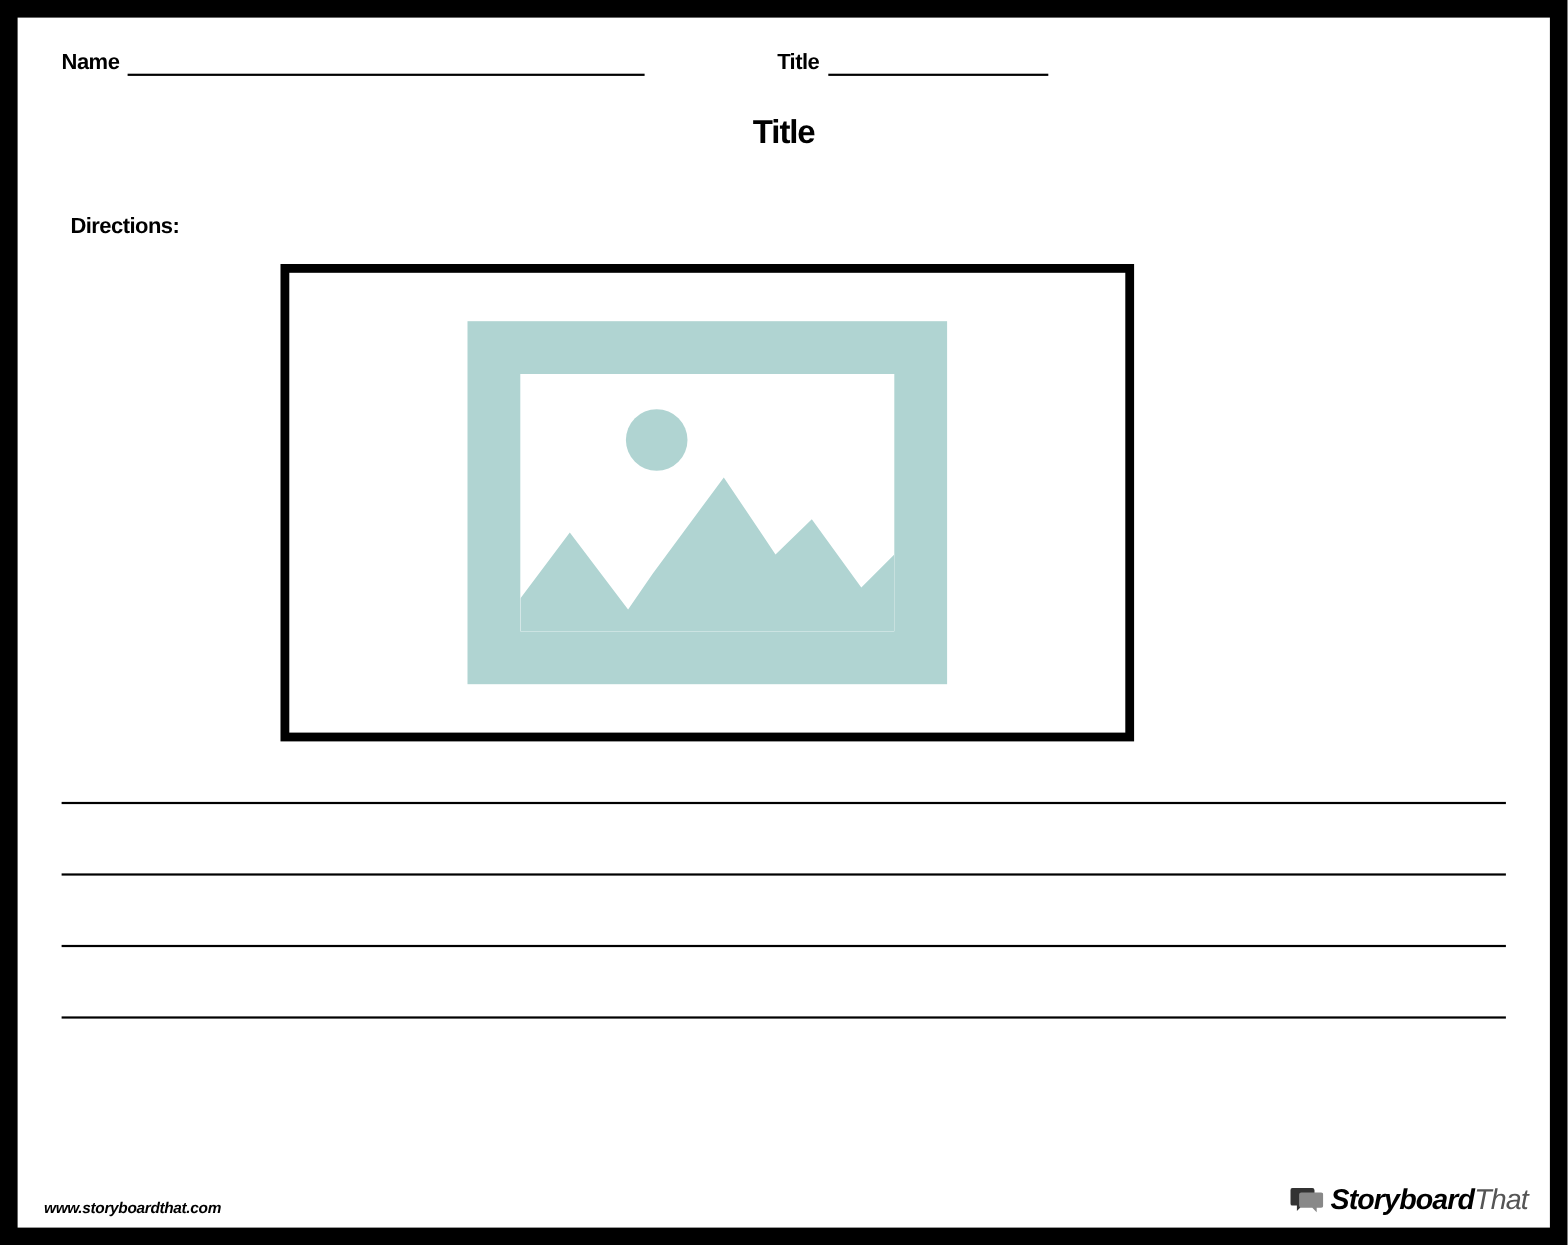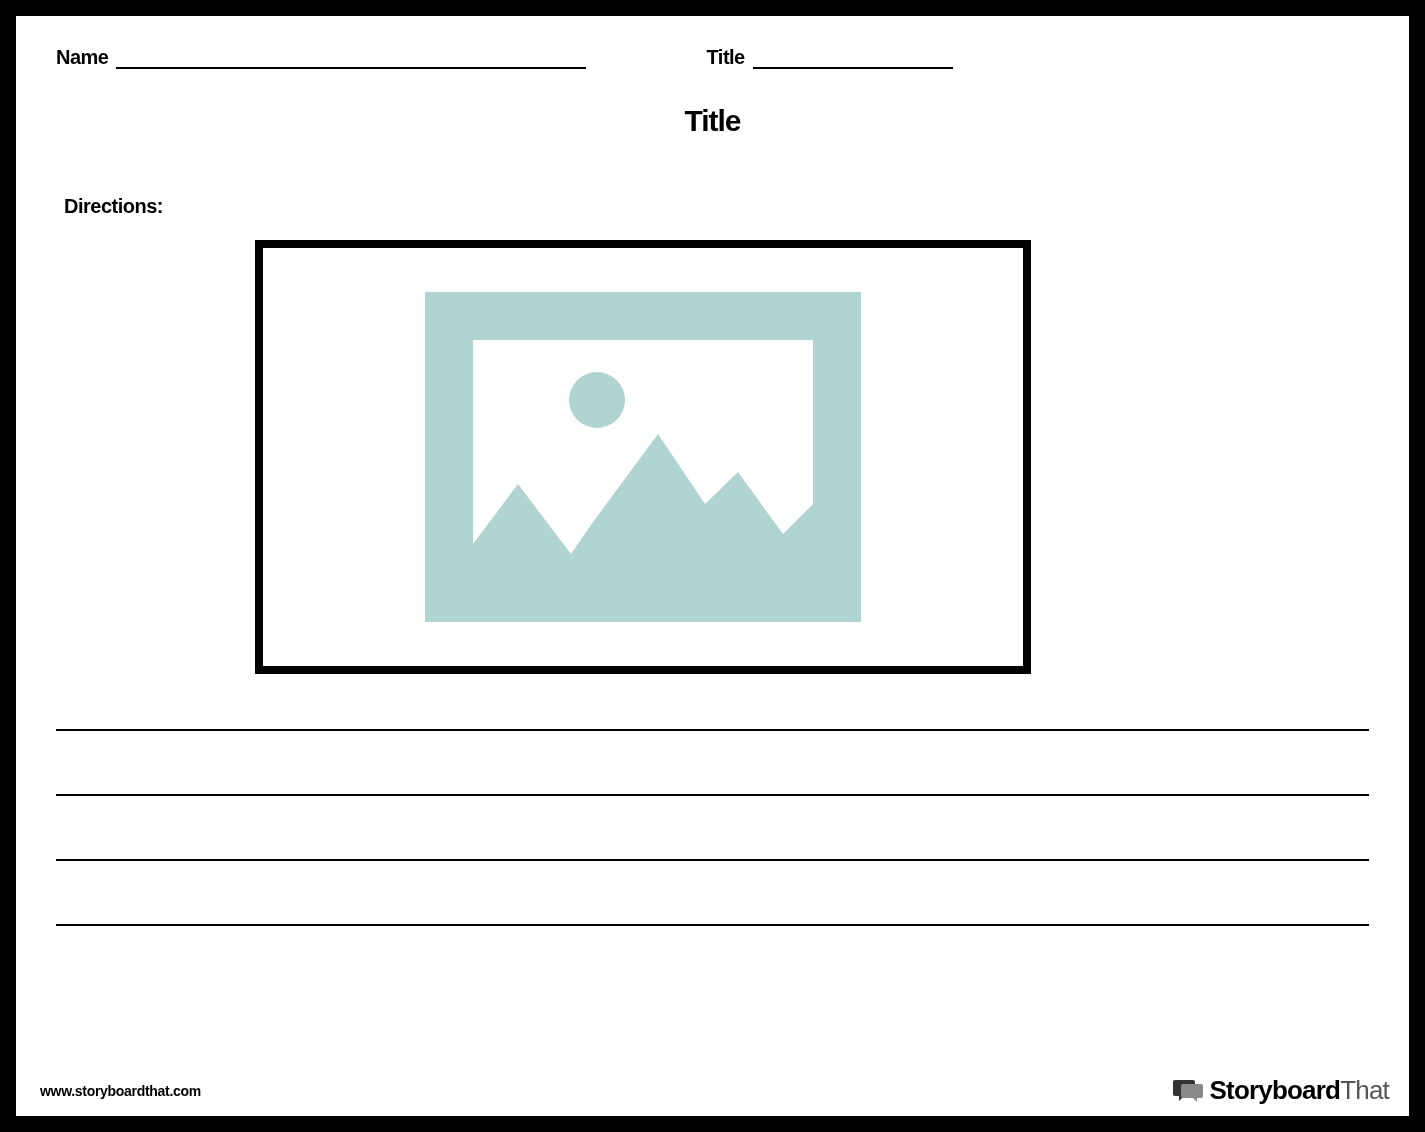--- a/index.html
+++ b/index.html
@@ -115,21 +115,22 @@
       margin-bottom: 63px;
       width: 100%;
     }
     .footer {
       position: absolute;
       bottom: 10px;
       left: 24px;
       right: 20px;
       display: flex;
       justify-content: space-between;
-      align-items: center;
+      align-items: flex-end;
+      font-style: italic;
     }
     .footer-url {
       font-size: 14px;
       font-weight: bold;
       letter-spacing: -0.3px;
     }
     .footer-logo {
       display: flex;
       align-items: center;
       gap: 6px;

